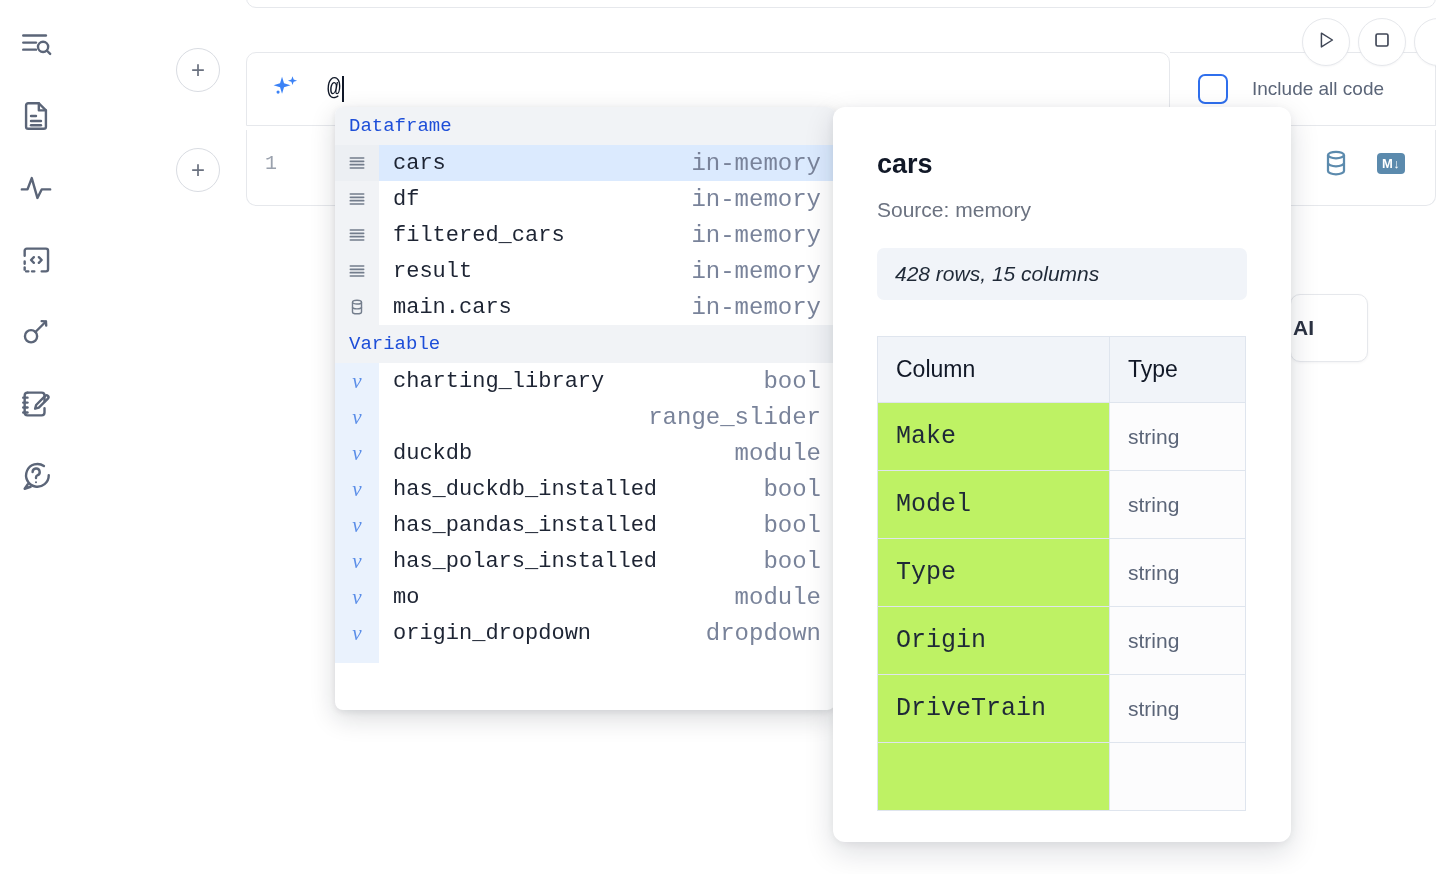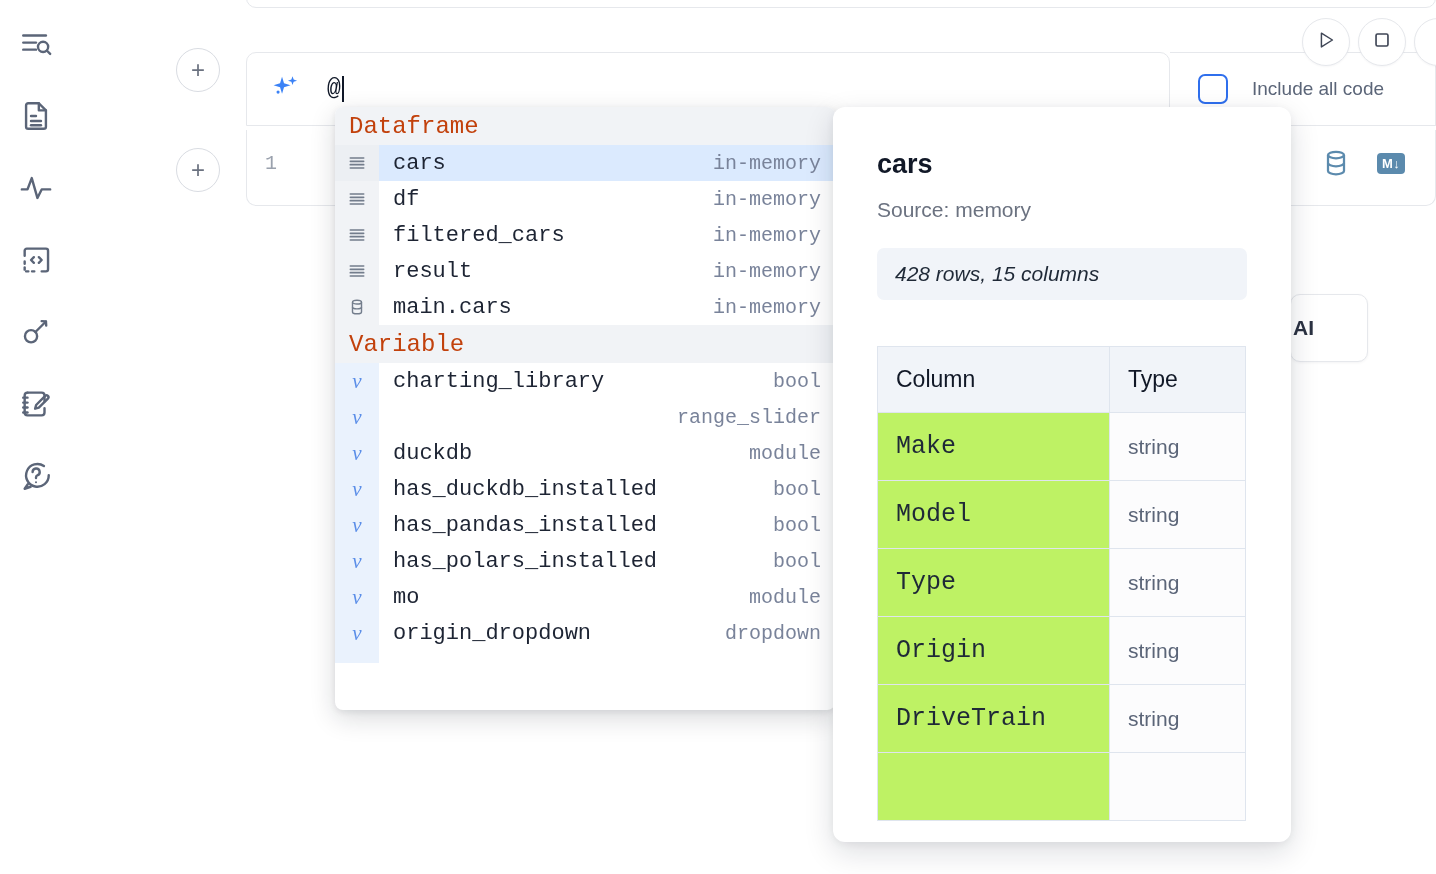--- a/index.html
+++ b/index.html
@@ -137,21 +137,21 @@
     width: 500px; height: 603px;
     background: #ffffff;
     border-radius: 8px;
     box-shadow: 0 8px 26px rgba(16,24,40,.16), 0 2px 6px rgba(16,24,40,.08);
     overflow: hidden; z-index: 30;
     font-family: "Liberation Mono", monospace;
   }
   .ac-group {
     height: 38px; background: #f1f3f6;
     display: flex; align-items: center; padding-left: 14px;
-    font-size: 24px; color: #c2410c;
+    font-size: 19px; color: #1d4ed8;
   }
   .ac-item {
     height: 36px; display: flex; align-items: center;
     background: #ffffff; cursor: pointer;
   }
   .ac-item.sel { background: #dbeafe; }
   .ac-ico {
     width: 44px; height: 36px; flex: 0 0 auto;
     display: flex; align-items: center; justify-content: center;
     background: #f1f3f6; color: #737d8c;
@@ -161,41 +161,41 @@
     font-family: "Liberation Serif", serif; font-style: italic;
     font-size: 21px;
   }
   .ac-item.sel .ac-ico { background: #eceff3; }
   .ac-name {
     margin-left: 14px; font-size: 22px; color: #1d2433;
     white-space: nowrap;
   }
   .ac-type {
     margin-left: auto; padding-right: 14px;
-    font-size: 20px; color: #79839a; white-space: nowrap;
+    font-size: 24px; color: #79839a; white-space: nowrap;
   }
   .ac-vars { }
   .ac-clip { height: 12px; overflow: hidden; }
 
   
   .doc {
     position: absolute; left: 833px; top: 107px;
     width: 458px; height: 735px;
     background: #ffffff; border-radius: 12px;
     box-shadow: 0 10px 30px rgba(16,24,40,.14), 0 2px 8px rgba(16,24,40,.06);
     z-index: 31; overflow: hidden; padding: 42px 44px 0 44px;
   }
   .doc-title { font-size: 27px; font-weight: bold; color: #111827; }
   .doc-source { margin-top: 18px; font-size: 21px; color: #6b7280; }
   .doc-shape {
     margin-top: 26px; background: #f1f4f9; border-radius: 7px;
     padding: 14px 18px; font-size: 21px; color: #1f2937; font-style: italic;
   }
   .doc-table {
-    margin-top: 46px; width: 368px;
+    margin-top: 36px; width: 368px;
     border-collapse: collapse; table-layout: fixed;
   }
   .doc-table th, .doc-table td {
     border: 1px solid #dfe5ee; text-align: left;
     padding: 19px 18px; vertical-align: middle;
   }
   .doc-table th {
     background: #f1f4f9; font-weight: normal;
     font-size: 23px; color: #111827;
   }

